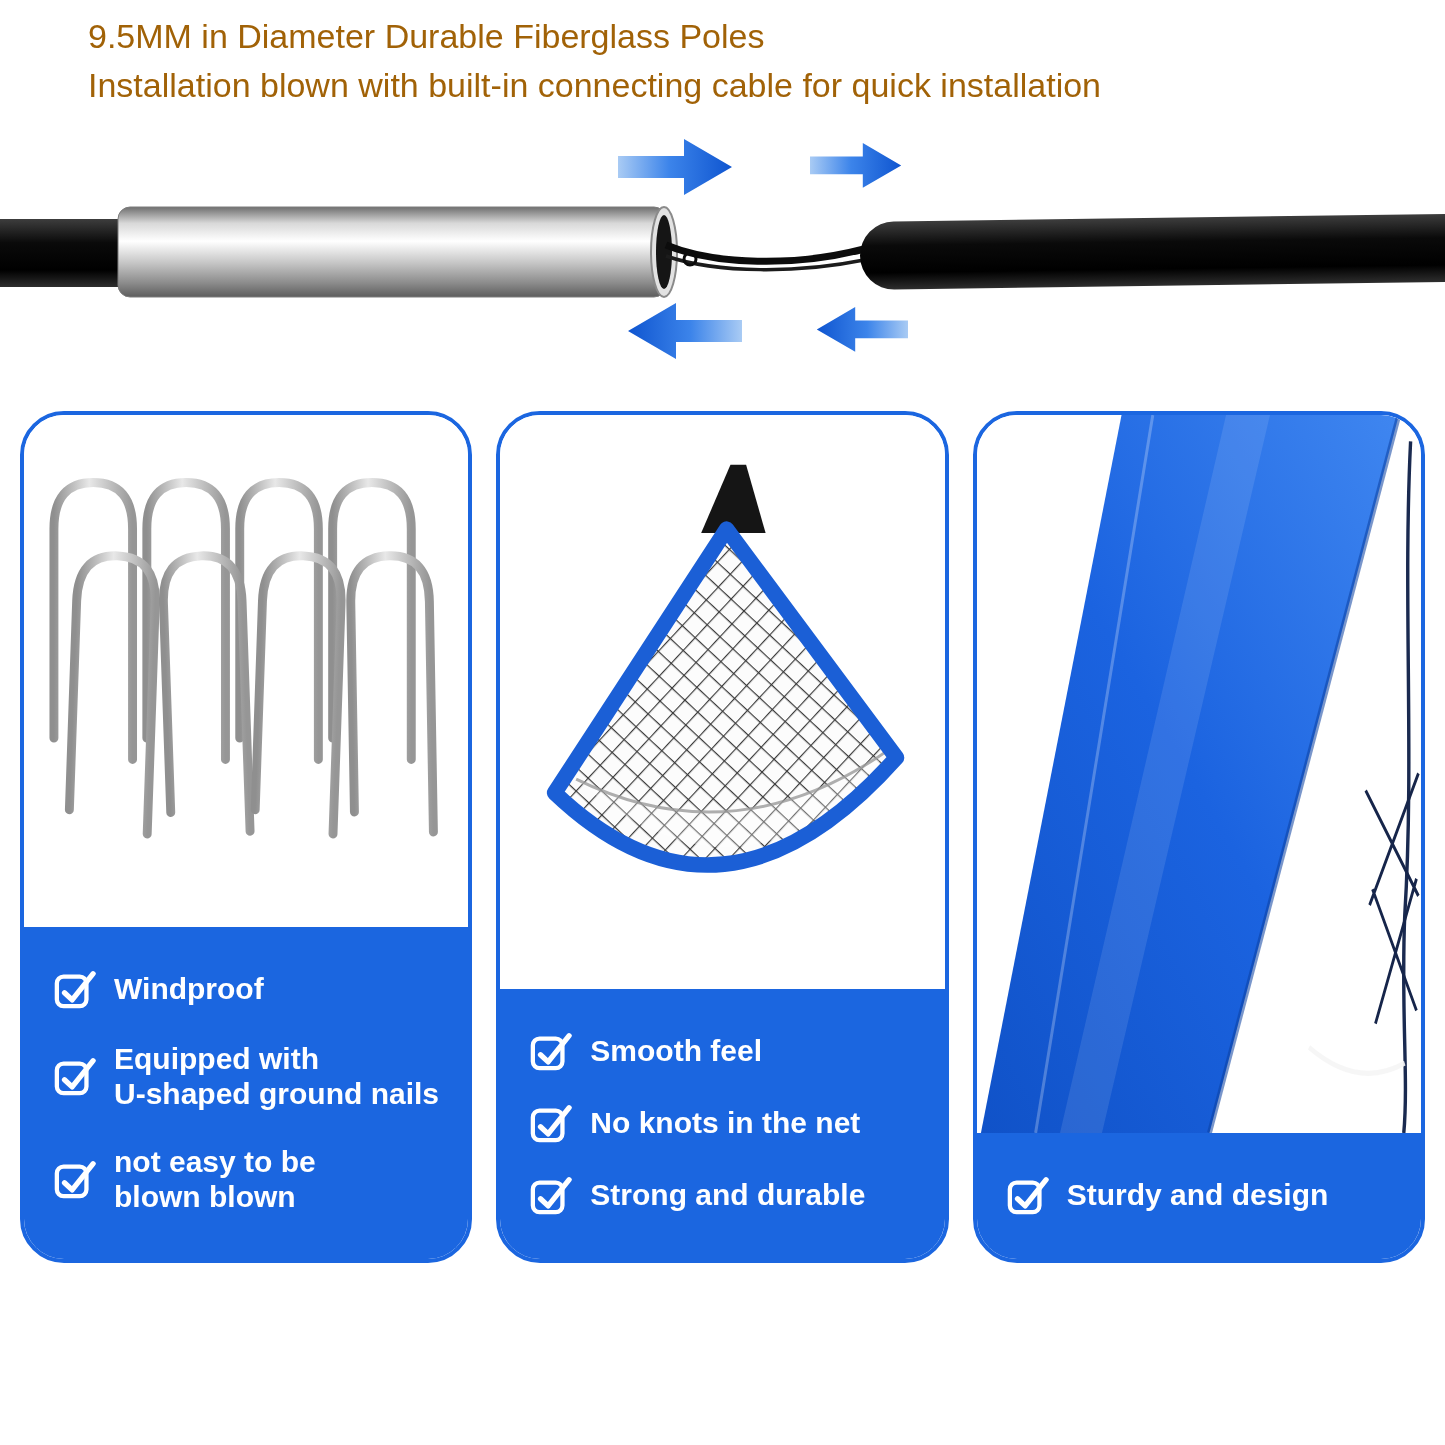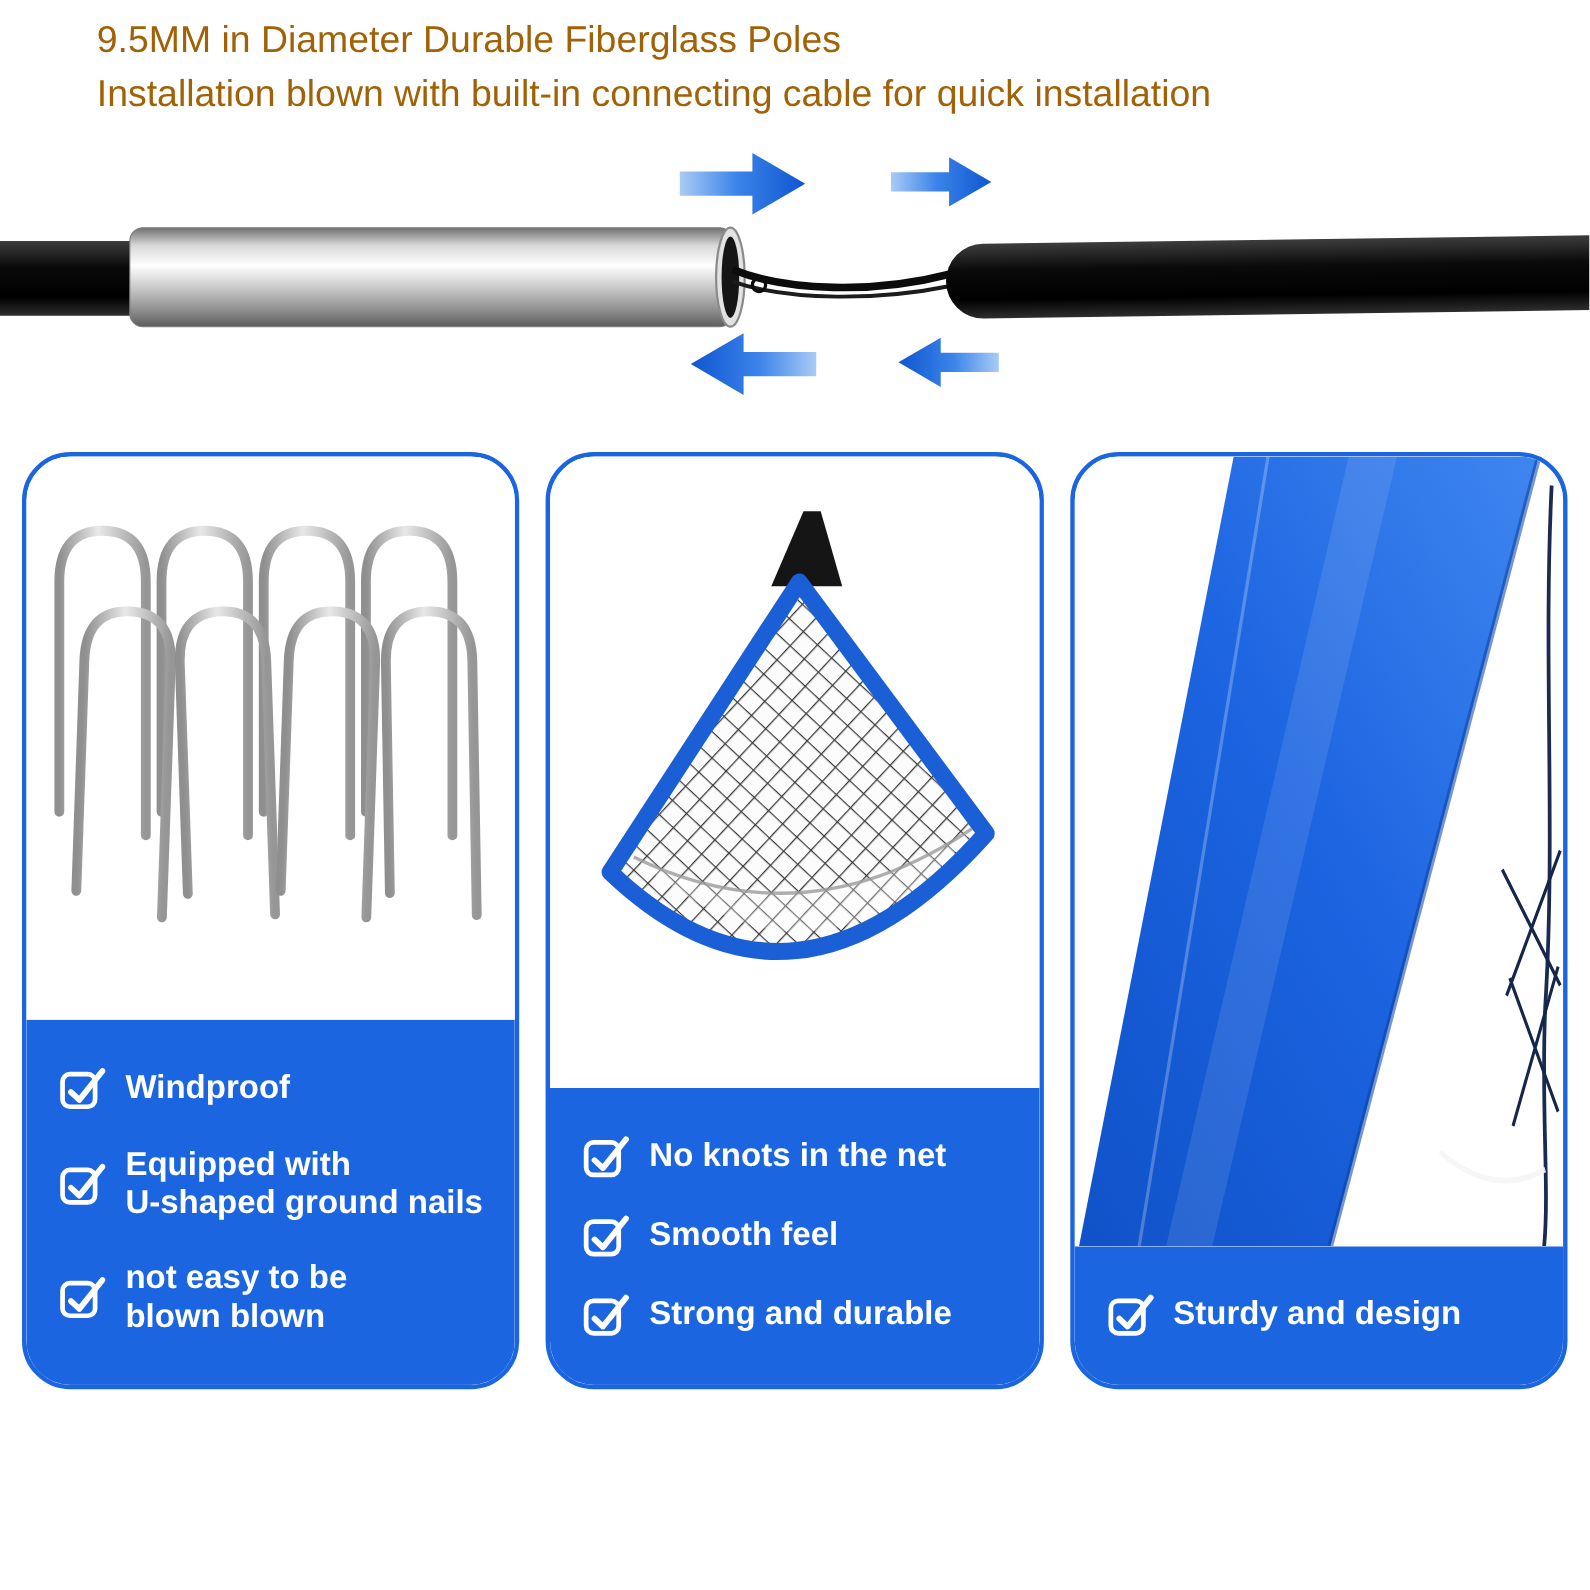--- a/index.html
+++ b/index.html
@@ -195,28 +195,28 @@
           <path d="M78,352 Q240,432 398,322" stroke="#9a9a9a" stroke-width="3" fill="none" opacity="0.8"></path>
           <path d="M232,96 L56,366 Q228,530 406,330 Z" fill="none" stroke="#1b5fd6" stroke-width="16" stroke-linejoin="round"></path>
         </svg>
       </div>
       <div class="card-features">
         <div class="feature">
           <svg class="check" viewBox="0 0 44 44">
             <rect x="3" y="10" width="31" height="31" rx="7" fill="none" stroke="#fff" stroke-width="4.5"></rect>
             <path d="M11 27 L19 34.5 L41 7" fill="none" stroke="#fff" stroke-width="5.5" stroke-linecap="round" stroke-linejoin="round"></path>
           </svg>
+          <div class="feature-text">Smooth feel</div>
+        </div>
+        <div class="feature">
+          <svg class="check" viewBox="0 0 44 44">
+            <rect x="3" y="10" width="31" height="31" rx="7" fill="none" stroke="#fff" stroke-width="4.5"></rect>
+            <path d="M11 27 L19 34.5 L41 7" fill="none" stroke="#fff" stroke-width="5.5" stroke-linecap="round" stroke-linejoin="round"></path>
+          </svg>
           <div class="feature-text">No knots in the net</div>
-        </div>
-        <div class="feature">
-          <svg class="check" viewBox="0 0 44 44">
-            <rect x="3" y="10" width="31" height="31" rx="7" fill="none" stroke="#fff" stroke-width="4.5"></rect>
-            <path d="M11 27 L19 34.5 L41 7" fill="none" stroke="#fff" stroke-width="5.5" stroke-linecap="round" stroke-linejoin="round"></path>
-          </svg>
-          <div class="feature-text">Smooth feel</div>
         </div>
         <div class="feature">
           <svg class="check" viewBox="0 0 44 44">
             <rect x="3" y="10" width="31" height="31" rx="7" fill="none" stroke="#fff" stroke-width="4.5"></rect>
             <path d="M11 27 L19 34.5 L41 7" fill="none" stroke="#fff" stroke-width="5.5" stroke-linecap="round" stroke-linejoin="round"></path>
           </svg>
           <div class="feature-text">Strong and durable</div>
         </div>
       </div>
     </div>

